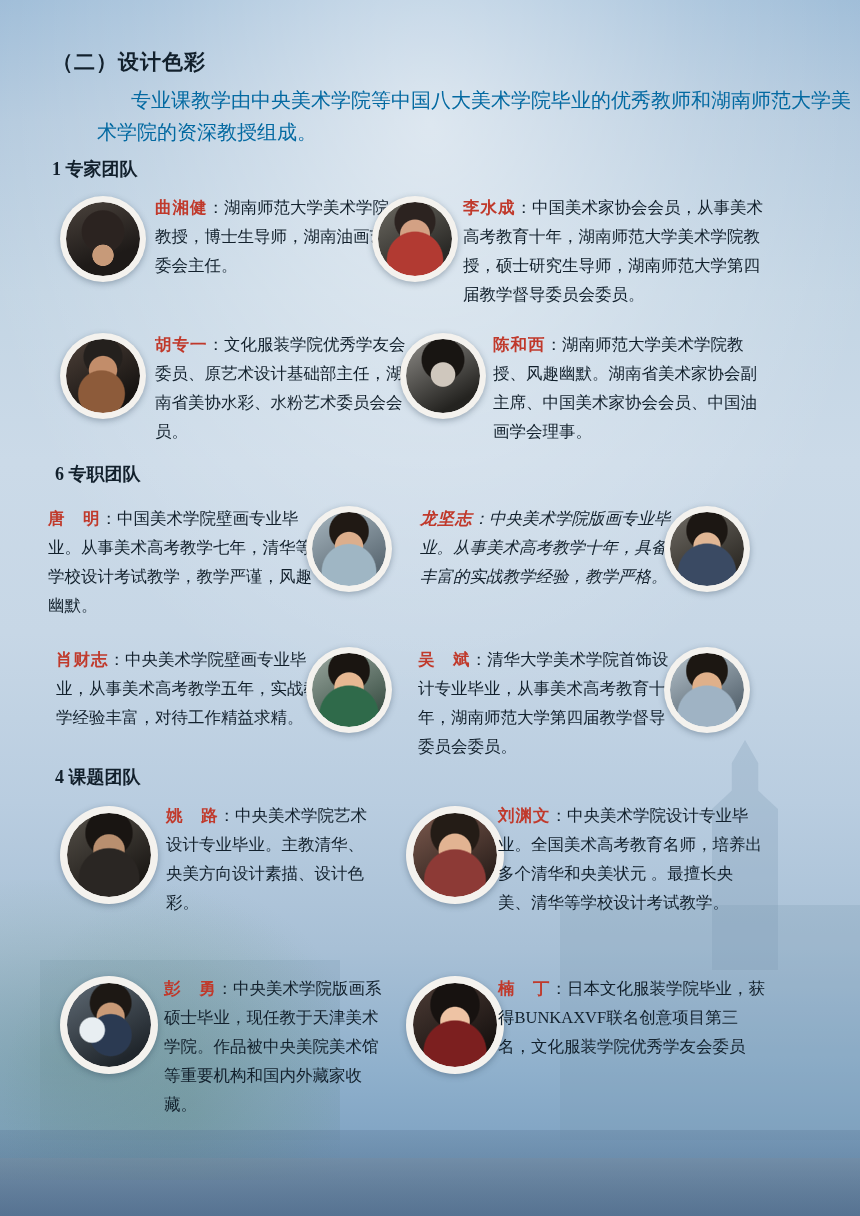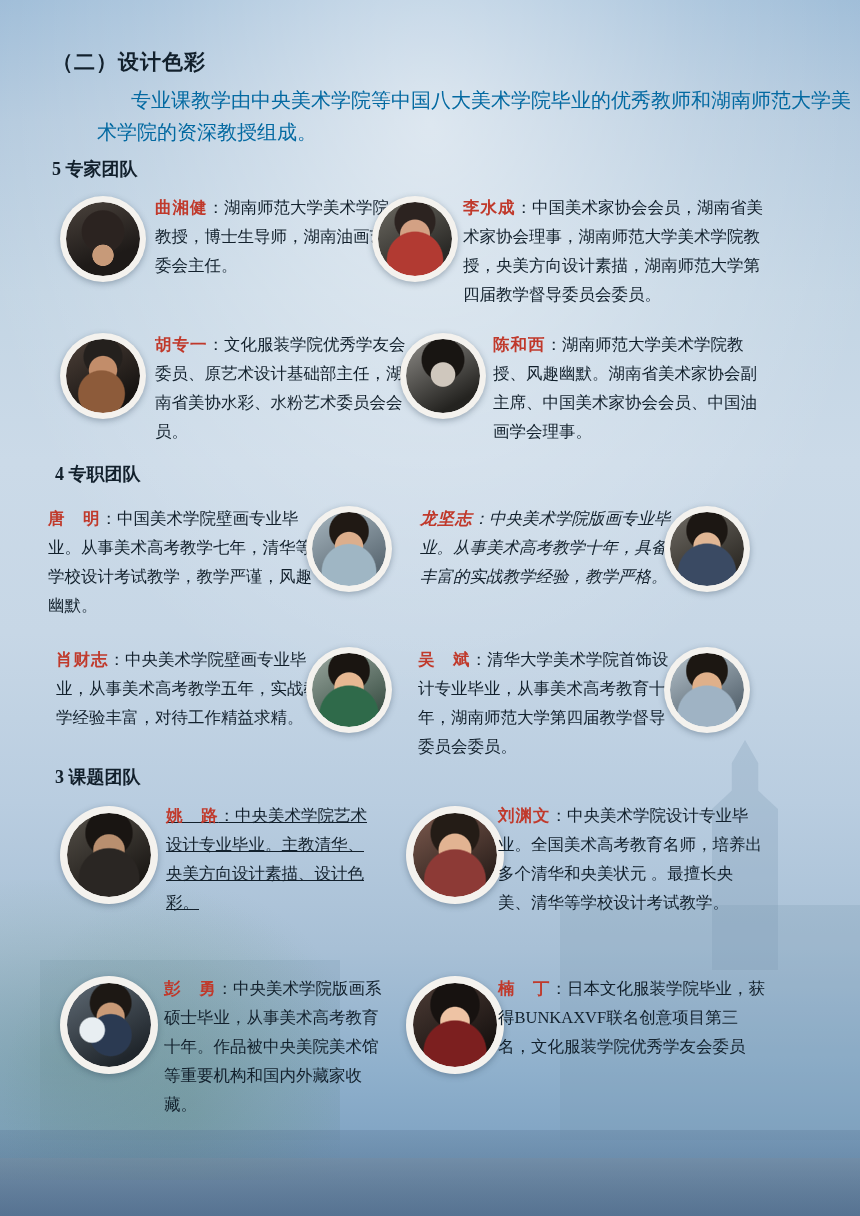--- a/index.html
+++ b/index.html
@@ -167,21 +167,21 @@
 <div class="bg-tower"></div>
 <div class="bg-trees"></div>
 <div class="bg-ground"></div>
 <div class="bg-road"></div>
 
 <div class="page">
 
   <div class="section-title">（二）设计色彩</div>
   <div class="intro">专业课教学由中央美术学院等中国八大美术学院毕业的优秀教师和湖南师范大学美术学院的资深教授组成。</div>
 
-  <div class="group-heading g1">5 专家团队</div>
+  <div class="group-heading g1">1 专家团队</div>
 
   <div class="person">
     <div class="avatar" style="left:60px;top:196px;width:86px;height:86px;">
       <div class="photo" style="width:74px;height:74px;">
         <div class="ph" style="background:
             radial-gradient(circle at 50% 72%, #c79a79 0 16%, rgba(199,154,121,0) 17%),
             radial-gradient(circle at 50% 40%, #2b2320 0 36%, rgba(43,35,32,0) 38%),
             linear-gradient(160deg,#4a423c,#1e1a18 70%);"></div>
       </div>
     </div>
@@ -194,21 +194,21 @@
     <div class="avatar" style="left:372px;top:196px;width:86px;height:86px;">
       <div class="photo" style="width:74px;height:74px;">
         <div class="ph" style="background:
             radial-gradient(circle at 50% 78%, #b23a32 0 40%, rgba(178,58,50,0) 42%),
             radial-gradient(circle at 50% 44%, #d3a184 0 26%, rgba(211,161,132,0) 28%),
             radial-gradient(circle at 50% 26%, #2c2320 0 30%, rgba(44,35,32,0) 32%),
             linear-gradient(150deg,#6d6a62,#2b2a27 75%);"></div>
       </div>
     </div>
     <div class="ptext" style="left:463px;top:193px;width:300px;">
-      <span class="pname">李水成</span><span>：</span><span>中国美术家协会会员，湖南省美术家协会理事，湖南师范大学美术学院教授，央美方向设计素描，湖南师范大学第四届教学督导委员会委员。</span>
+      <span class="pname">李水成</span><span>：</span><span>中国美术家协会会员，从事美术高考教育十年，湖南师范大学美术学院教授，硕士研究生导师，湖南师范大学第四届教学督导委员会委员。</span>
     </div>
   </div>
 
   <div class="person">
     <div class="avatar" style="left:60px;top:333px;width:86px;height:86px;">
       <div class="photo" style="width:74px;height:74px;">
         <div class="ph" style="background:
             radial-gradient(circle at 48% 74%, #8d5b3a 0 34%, rgba(141,91,58,0) 36%),
             radial-gradient(circle at 50% 42%, #c28d6a 0 24%, rgba(194,141,106,0) 26%),
             radial-gradient(circle at 50% 24%, #24201d 0 28%, rgba(36,32,29,0) 30%),
@@ -227,21 +227,21 @@
             radial-gradient(circle at 50% 48%, #cfc7bd 0 22%, rgba(207,199,189,0) 24%),
             radial-gradient(circle at 50% 28%, #181512 0 32%, rgba(24,21,18,0) 34%),
             linear-gradient(150deg,#8e8c88,#242320 80%);"></div>
       </div>
     </div>
     <div class="ptext" style="left:493px;top:330px;width:276px;">
       <span class="pname">陈和西</span><span>：</span><span>湖南师范大学美术学院教授、风趣幽默。湖南省美术家协会副主席、中国美术家协会会员、中国油画学会理事。</span>
     </div>
   </div>
 
-  <div class="group-heading g2"> 4 专职团队</div>
+  <div class="group-heading g2"> 6 专职团队</div>
 
   <div class="person">
     <div class="ptext" style="left:48px;top:504px;width:268px;">
       <span class="pname">唐　明</span><span>：</span><span>中国美术学院壁画专业毕业。从事美术高考教学七年，清华等学校设计考试教学，教学严谨，风趣幽默。</span>
     </div>
     <div class="avatar" style="left:306px;top:506px;width:86px;height:86px;">
       <div class="photo" style="width:74px;height:74px;">
         <div class="ph" style="background:
             radial-gradient(circle at 50% 80%, #9fb6c4 0 38%, rgba(159,182,196,0) 40%),
             radial-gradient(circle at 50% 46%, #dcae8c 0 25%, rgba(220,174,140,0) 27%),
@@ -289,33 +289,33 @@
       <div class="photo" style="width:74px;height:74px;">
         <div class="ph" style="background:
             radial-gradient(circle at 50% 84%, #9fb3c4 0 40%, rgba(159,179,196,0) 42%),
             radial-gradient(circle at 50% 46%, #dfb08a 0 26%, rgba(223,176,138,0) 28%),
             radial-gradient(circle at 50% 24%, #1c1712 0 30%, rgba(28,23,18,0) 32%),
             linear-gradient(150deg,#b6c3cc,#56646f 82%);"></div>
       </div>
     </div>
   </div>
 
-  <div class="group-heading g3"> 3 课题团队</div>
+  <div class="group-heading g3"> 4 课题团队</div>
 
   <div class="person">
     <div class="avatar" style="left:60px;top:806px;width:98px;height:98px;">
       <div class="photo" style="width:84px;height:84px;">
         <div class="ph" style="background:
             radial-gradient(circle at 50% 78%, #2a2623 0 38%, rgba(42,38,35,0) 40%),
             radial-gradient(circle at 50% 44%, #b98f6f 0 24%, rgba(185,143,111,0) 26%),
             radial-gradient(circle at 50% 24%, #191512 0 30%, rgba(25,21,18,0) 32%),
             linear-gradient(150deg,#555049,#1b1815 82%);"></div>
       </div>
     </div>
-    <div class="ptext" style="left:166px;top:801px;width:212px;text-decoration:underline;">
+    <div class="ptext" style="left:166px;top:801px;width:212px;">
       <span class="pname">姚　路</span><span>：</span><span>中央美术学院艺术设计专业毕业。主教清华、央美方向设计素描、设计色彩。</span>
     </div>
   </div>
 
   <div class="person">
     <div class="avatar" style="left:406px;top:806px;width:98px;height:98px;">
       <div class="photo" style="width:84px;height:84px;">
         <div class="ph" style="background:
             radial-gradient(circle at 50% 80%, #8d3a36 0 38%, rgba(141,58,54,0) 40%),
             radial-gradient(circle at 50% 44%, #e2b392 0 25%, rgba(226,179,146,0) 27%),
@@ -333,21 +333,21 @@
       <div class="photo" style="width:84px;height:84px;">
         <div class="ph" style="background:
             radial-gradient(circle at 30% 56%, #e8eef2 0 16%, rgba(232,238,242,0) 18%),
             radial-gradient(circle at 52% 62%, #2b3a52 0 30%, rgba(43,58,82,0) 32%),
             radial-gradient(circle at 52% 40%, #c99a77 0 20%, rgba(201,154,119,0) 22%),
             radial-gradient(circle at 52% 24%, #1d1814 0 26%, rgba(29,24,20,0) 28%),
             linear-gradient(150deg,#5f6a74,#20262c 82%);"></div>
       </div>
     </div>
     <div class="ptext" style="left:164px;top:974px;width:224px;">
-      <span class="pname">彭　勇</span><span>：</span><span>中央美术学院版画系硕士毕业，从事美术高考教育十年。作品被中央美院美术馆等重要机构和国内外藏家收藏。</span>
+      <span class="pname">彭　勇</span><span>：</span><span>中央美术学院版画系硕士毕业，现任教于天津美术学院。作品被中央美院美术馆等重要机构和国内外藏家收藏。</span>
     </div>
   </div>
 
   <div class="person">
     <div class="avatar" style="left:406px;top:976px;width:98px;height:98px;">
       <div class="photo" style="width:84px;height:84px;">
         <div class="ph" style="background:
             radial-gradient(circle at 50% 82%, #7c1f1f 0 38%, rgba(124,31,31,0) 40%),
             radial-gradient(circle at 50% 46%, #eec3a4 0 23%, rgba(238,195,164,0) 25%),
             radial-gradient(circle at 50% 26%, #171210 0 32%, rgba(23,18,16,0) 34%),

